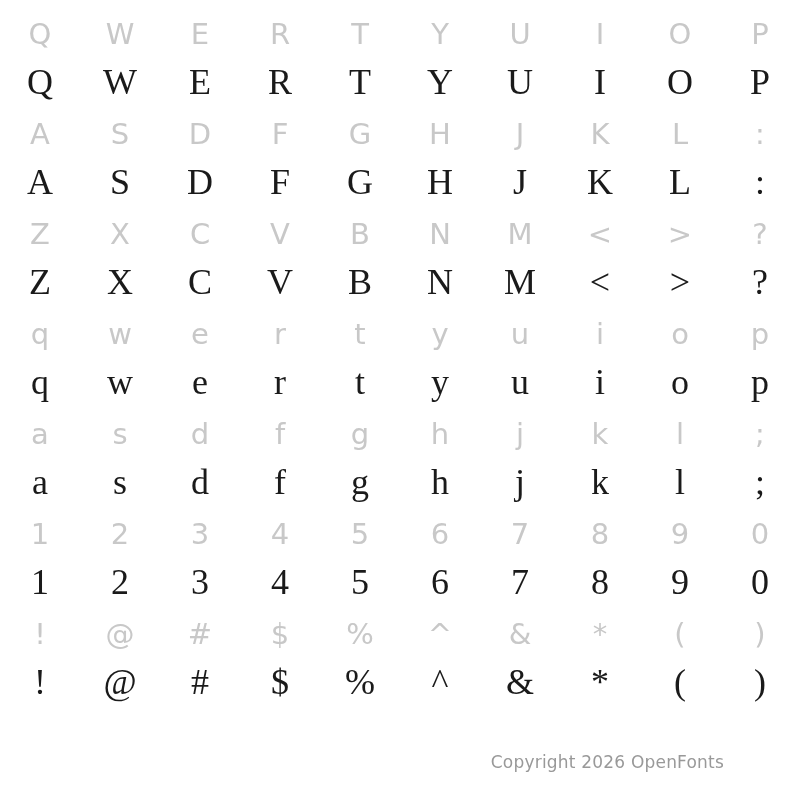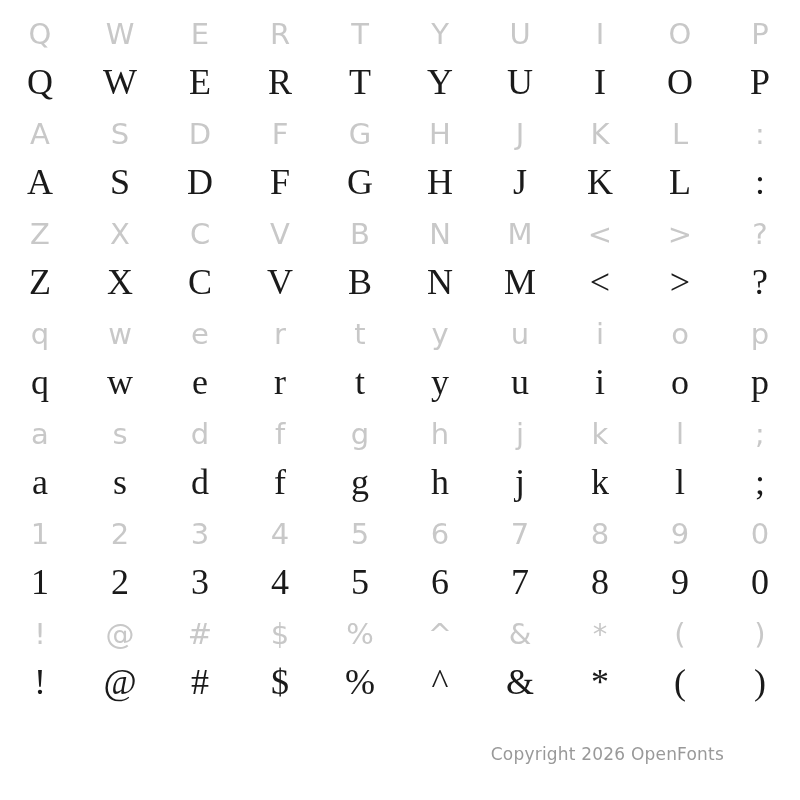--- a/index.html
+++ b/index.html
@@ -59,21 +59,21 @@
   .row-main .cell {
     color: #1a1a1a;
     font-family: "Liberation Serif", serif;
     font-size: 36px;
     font-weight: 400;
     padding-bottom: 2px;
   }
   .copyright {
     position: absolute;
     right: 76px;
-    bottom: 36px;
+    bottom: 28px;
     color: #999999;
     font-family: "DejaVu Sans", sans-serif;
     font-size: 17px;
     letter-spacing: 0.2px;
     white-space: pre;
   }
 </style>
 </head>
 <body>
 

